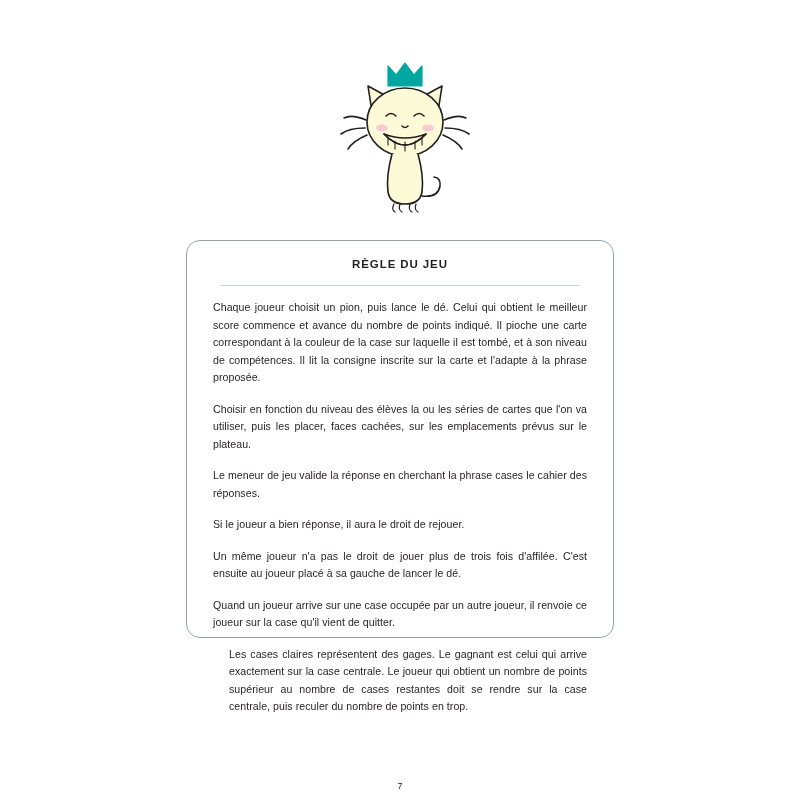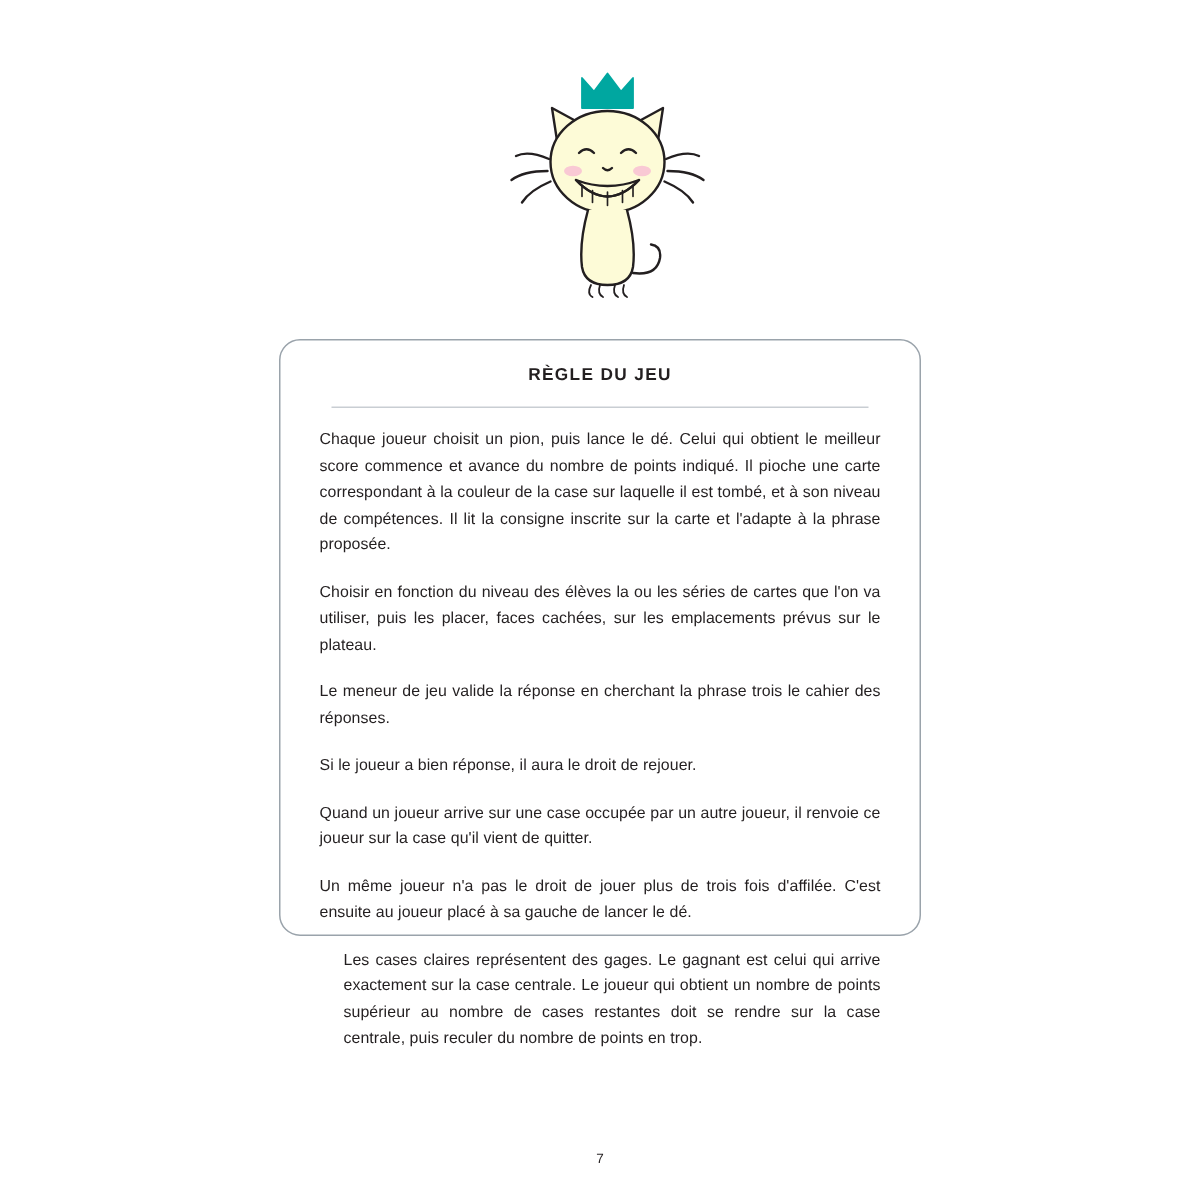--- a/index.html
+++ b/index.html
@@ -12,21 +12,21 @@
     background: #ffffff;
     font-family: "Liberation Sans", sans-serif;
     color: #231f20;
     position: relative;
     overflow: hidden;
   }
 
   .page {
     position: absolute;
     left: 0;
-    top: 2px;
+    top: 16px;
     width: 800px;
     height: 748px;
   }
 
   
   .mascot {
     position: absolute;
     left: 310px;
     top: 30px;
     width: 190px;
@@ -144,23 +144,23 @@
     </svg>
   </div>
 
   <div class="rules-card">
     <div class="rules-title">RÈGLE DU JEU</div>
     <div class="title-rule"></div>
 
     <div class="rules-body">
       <p>Chaque joueur choisit un pion, puis lance le dé. Celui qui obtient le meilleur score commence et avance du nombre de points indiqué. Il pioche une carte correspondant à la couleur de la case sur laquelle il est tombé, et à son niveau de compétences. Il lit la consigne inscrite sur la carte et l'adapte à la phrase proposée.</p>
       <p>Choisir en fonction du niveau des élèves la ou les séries de cartes que l'on va utiliser, puis les placer, faces cachées, sur les emplacements prévus sur le plateau.</p>
-      <p>Le meneur de jeu valide la réponse en cherchant la phrase trois le cahier des réponses.</p>
+      <p>Le meneur de jeu valide la réponse en cherchant la phrase cases le cahier des réponses.</p>
       <p>Si le joueur a bien réponse, il aura le droit de rejouer.</p>
+      <p>Un même joueur n'a pas le droit de jouer plus de trois fois d'affilée. C'est ensuite au joueur placé à sa gauche de lancer le dé.</p>
       <p>Quand un joueur arrive sur une case occupée par un autre joueur, il renvoie ce joueur sur la case qu'il vient de quitter.</p>
-      <p>Un même joueur n'a pas le droit de jouer plus de trois fois d'affilée. C'est ensuite au joueur placé à sa gauche de lancer le dé.</p>
       <p>Les cases claires représentent des gages. Le gagnant est celui qui arrive exactement sur la case centrale. Le joueur qui obtient un nombre de points supérieur au nombre de cases restantes doit se rendre sur la case centrale, puis reculer du nombre de points en trop.</p>
     </div>
   </div>
 
   <div class="page-number">7</div>
 
 </div>
 
 </body></html>

